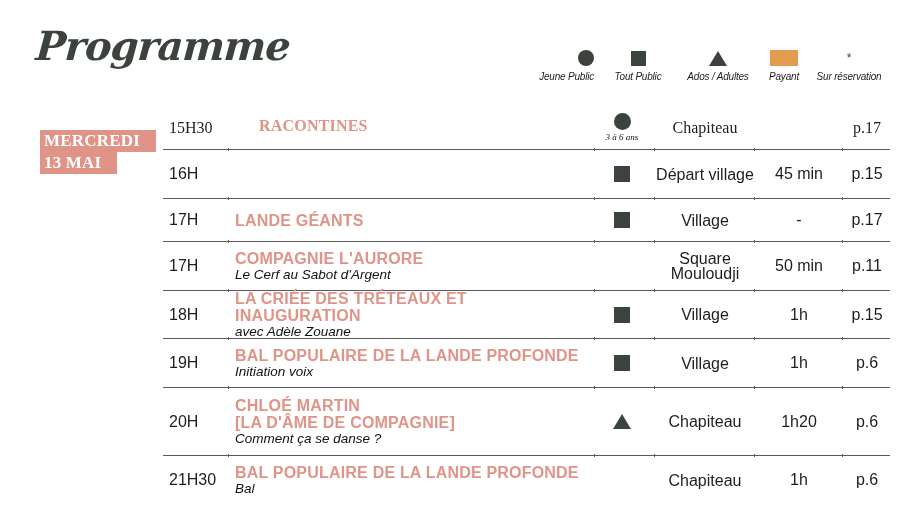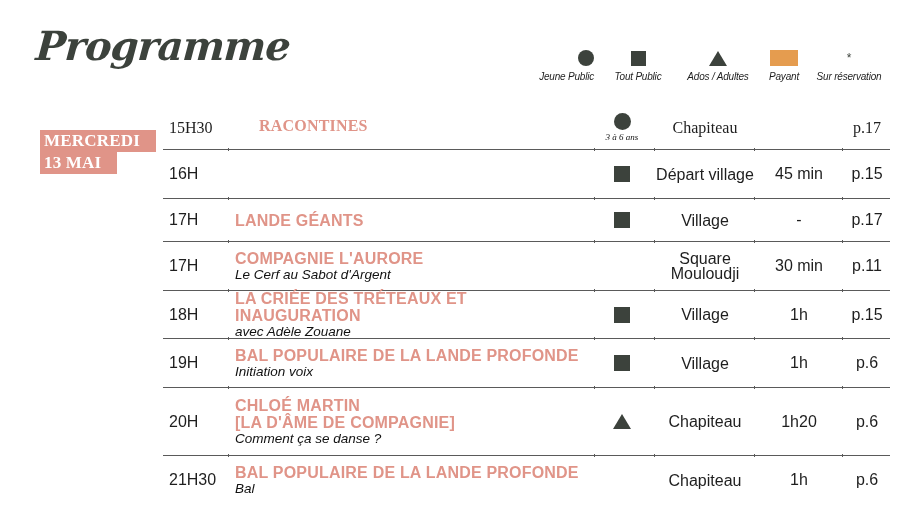--- a/index.html
+++ b/index.html
@@ -186,21 +186,21 @@
     <div class="sep" style="left:679px"></div>
   </div>
 
   <div class="row" style="height:48px;">
     <div class="cell c-time">17H</div>
     <div class="cell c-title">
       <div class="t">COMPAGNIE L'AURORE</div>
       <div class="s">Le Cerf au Sabot d'Argent</div>
     </div>
     <div class="cell c-place">Square Mouloudji</div>
-    <div class="cell c-dur">30 min</div>
+    <div class="cell c-dur">50 min</div>
     <div class="cell c-page">p.11</div>
     <div class="sep" style="left:65px"></div>
     <div class="sep" style="left:431px"></div>
     <div class="sep" style="left:491px"></div>
     <div class="sep" style="left:591px"></div>
     <div class="sep" style="left:679px"></div>
   </div>
 
   <div class="row" style="height:47px;">
     <div class="cell c-time">18H</div>

